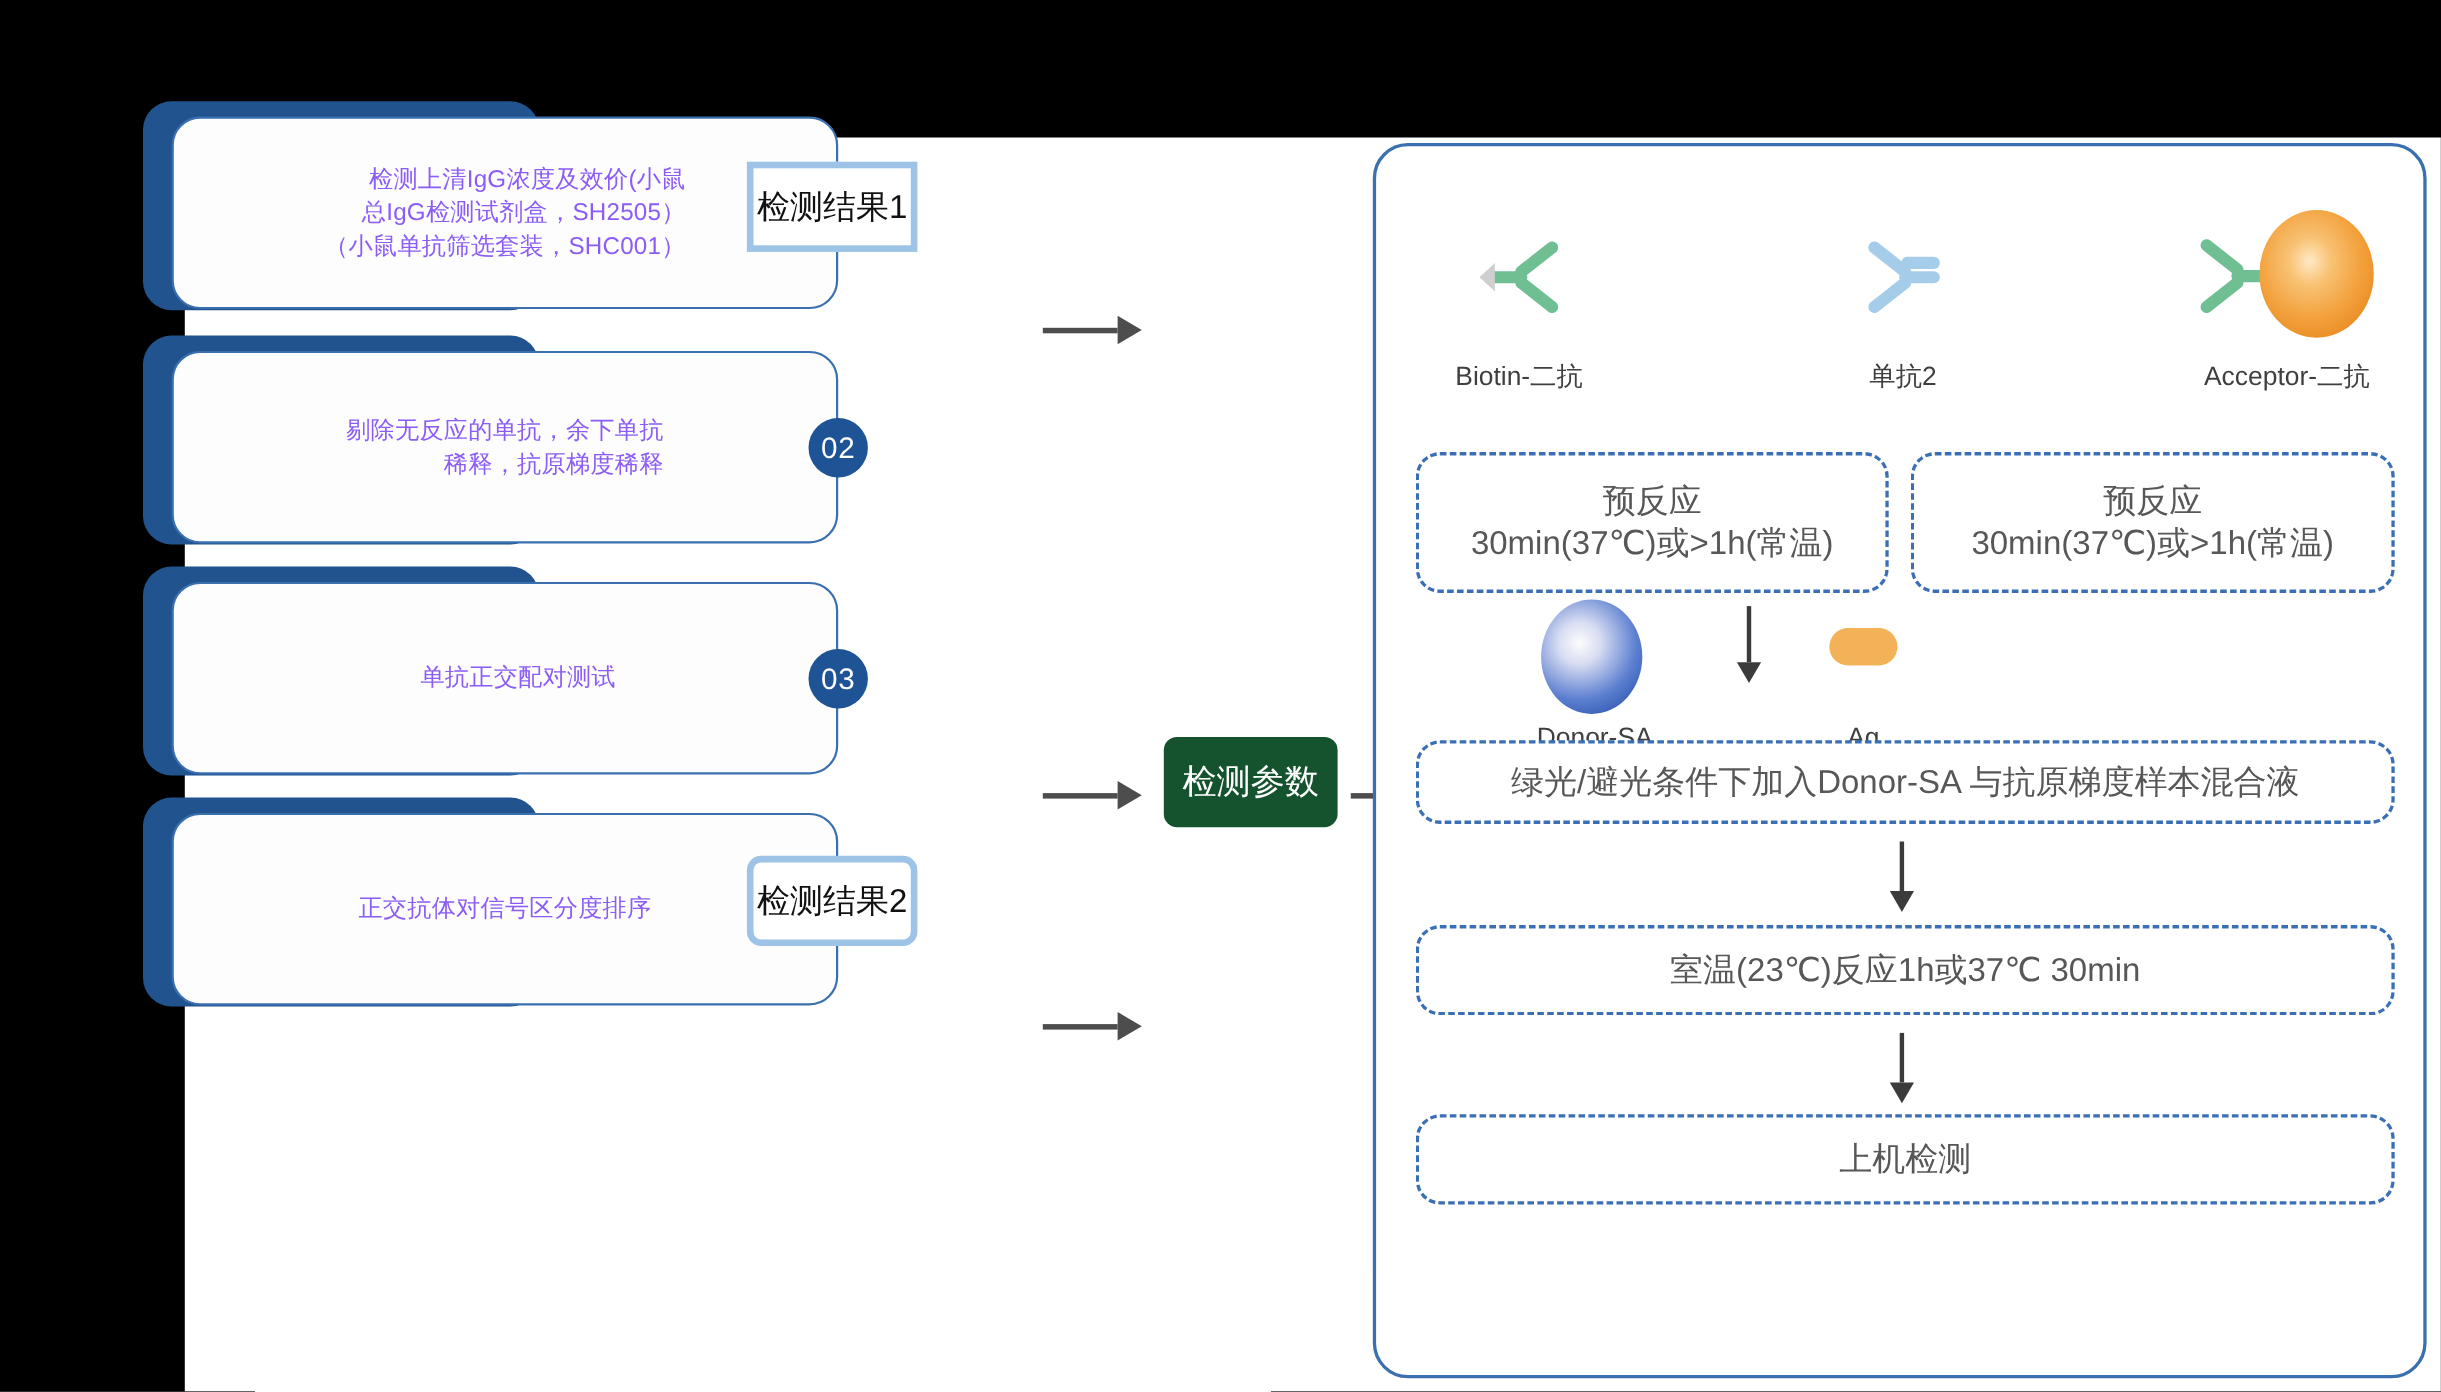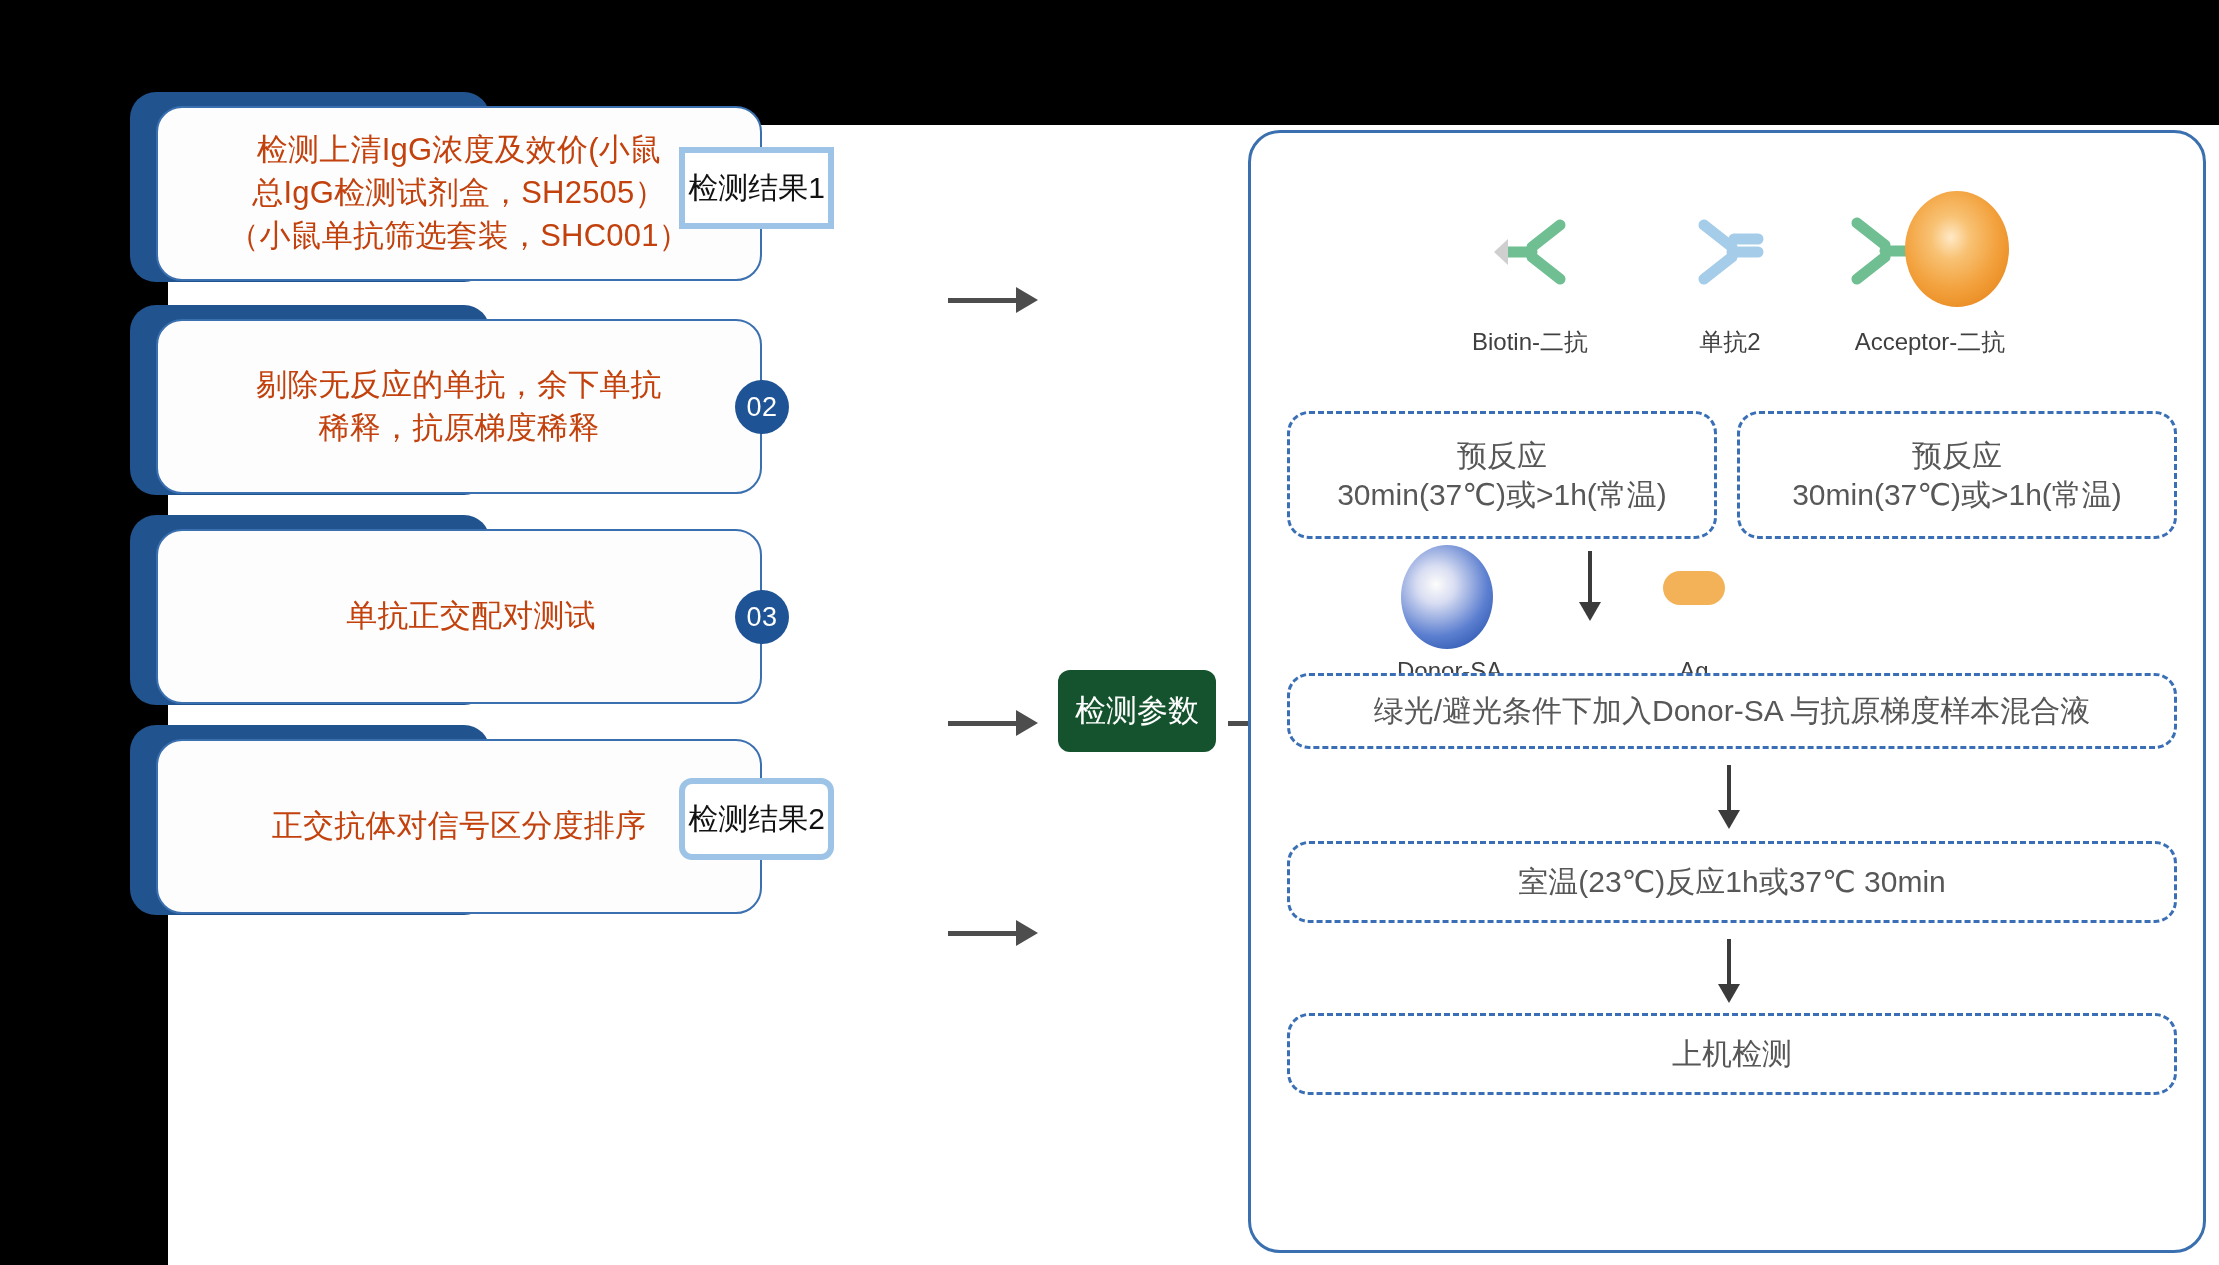--- a/index.html
+++ b/index.html
@@ -39,25 +39,26 @@
     width: 604px; height: 160px;
     background: #fdfdfd;
     border: 2px solid #3A6FB0;
     border-radius: 26px;
     display: flex;
     align-items: center;
     justify-content: center;
     text-align: center;
   }
   .step-text {
-    color: #c2410c;
-    font-size: 31px;
+    color: #8b5cf6;
+    font-size: 22px;
     line-height: 1.38;
     white-space: pre-line;
     letter-spacing: 0.2px;
+    text-align: right;
   }
   .step-badge {
     position: absolute;
     width: 54px; height: 54px;
     border-radius: 50%;
     background: #1E5396;
     color: #ffffff;
     font-size: 27px;
     display: flex;
     align-items: center;
@@ -132,21 +133,22 @@
     border: 3px solid #3A6FB0;
     border-radius: 32px;
     background: #ffffff;
   }
   .legend-row {
     position: absolute;
     left: 30px; top: 25px;
     width: 898px; height: 200px;
     display: flex;
     align-items: flex-end;
-    justify-content: center;
+    justify-content: space-between;
+    gap: 16px;
   }
   .legend-item {
     width: 200px;
     display: flex;
     flex-direction: column;
     align-items: center;
   }
   .legend-glyph {
     height: 120px;
     display: flex;

